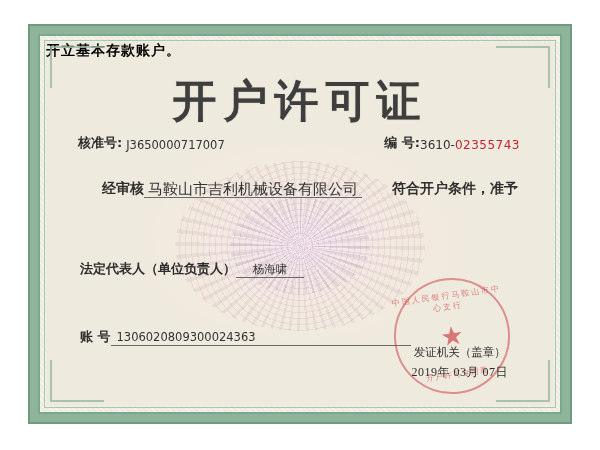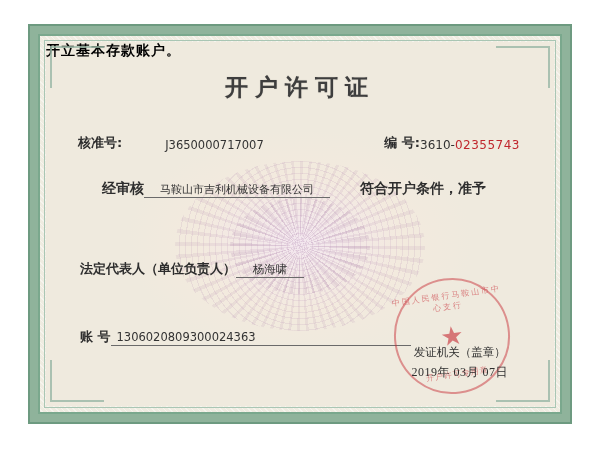--- a/index.html
+++ b/index.html
@@ -130,21 +130,21 @@
   .corner.br { right: 4px; bottom: 4px; border-left: none;  border-top: none; }
 
   
   .title {
     position: absolute;
     left: 0;
     right: 0;
     top: 30px;
     text-align: center;
     font-family: "DejaVu Serif", serif;
-    font-size: 23px;
+    font-size: 44px;
     font-weight: bold;
     letter-spacing: 7px;
     color: #3e3e3e;
     text-shadow: 0 0 1px rgba(0,0,0,0.25);
   }
 
   
   .row {
     position: absolute;
     display: flex;
@@ -164,37 +164,37 @@
     padding: 0 4px;
   }
   .underline {
     border-bottom: 1px solid #6a6a6a;
     min-width: 60px;
     text-align: center;
     line-height: 15px;
   }
 
   
-  .row-approval { left: 32px; top: 92px; gap: 39px; }
+  .row-approval { left: 32px; top: 92px; }
   .row-serial   { right: 34px; top: 92px; }
   .serial-red {
     color: #c0272d;
     font-size: 12px;
     letter-spacing: 0.5px;
   }
   .serial-pre {
     font-size: 12px;
     color: #333;
   }
 
   
   .row-audit { left: 56px; top: 138px; }
   .row-audit .lbl { font-size: 14px; text-align: center; }
   .row-audit .co {
-    font-size: 11px;
+    font-size: 15px;
     min-width: 178px;
   }
   .row-audit .tail {
     font-size: 14px;
     font-weight: bold;
     margin-left: 30px;
   }
 
   
   .row-open {

